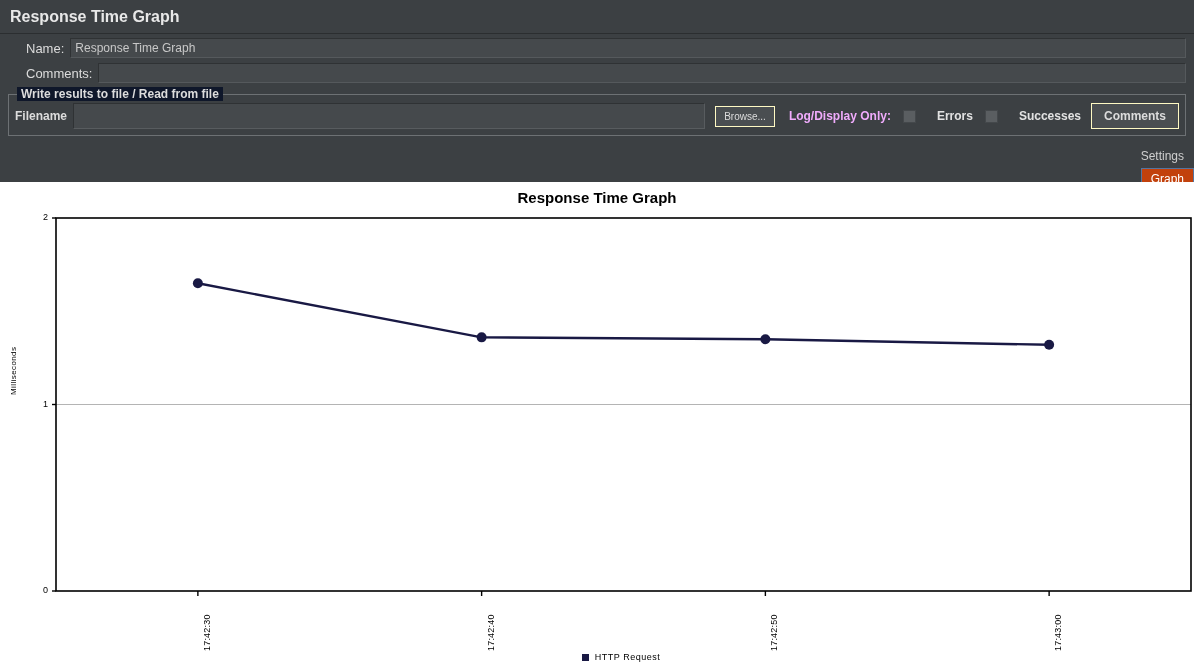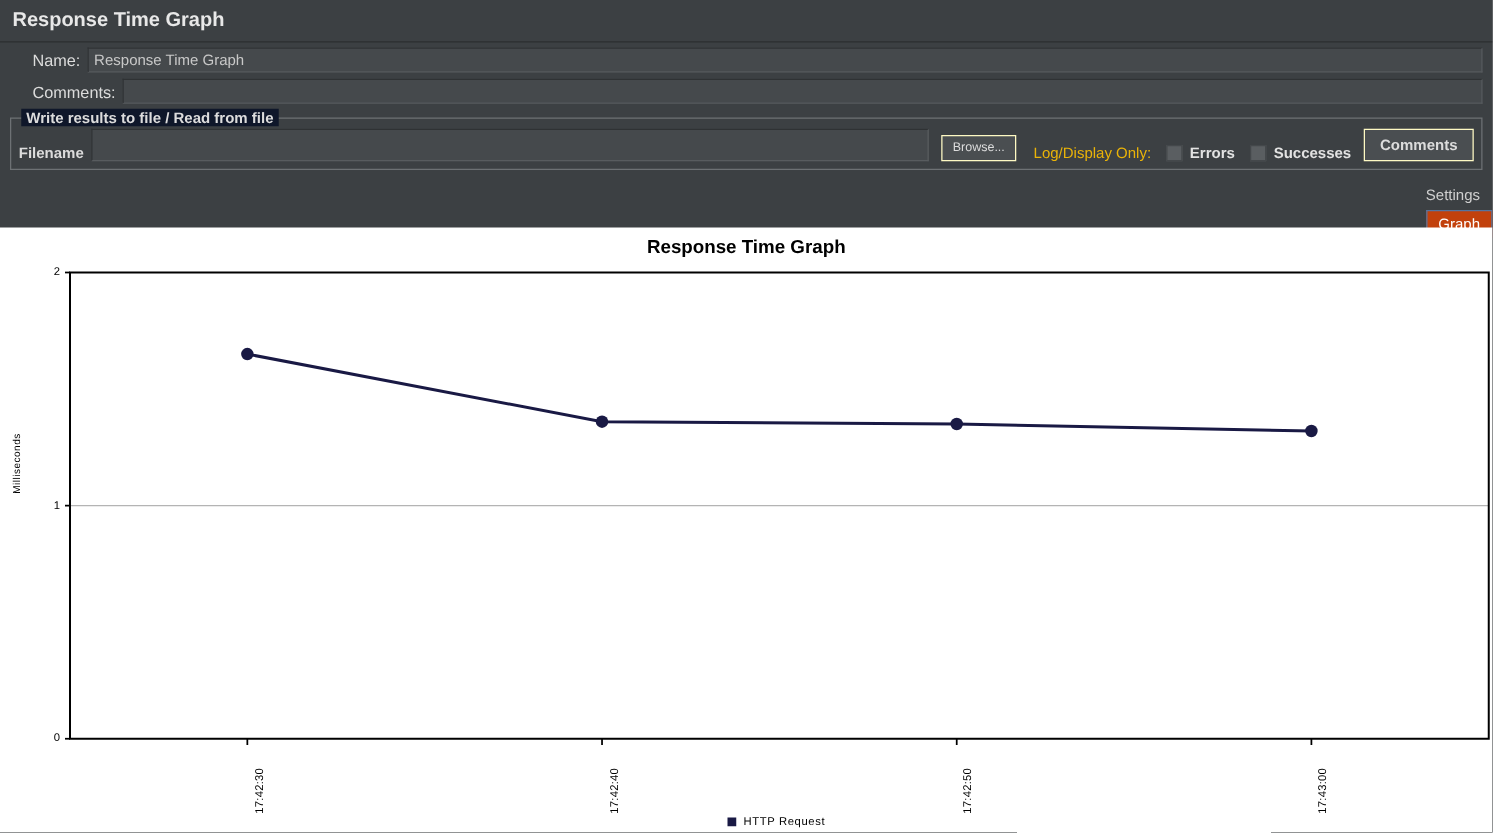--- a/index.html
+++ b/index.html
@@ -74,21 +74,21 @@
     left: 8px;
     background: #0f172a;
     padding: 0 4px;
     color: #dcdcdc;
     font-size: 12px;
     font-weight: bold;
     white-space: nowrap;
   }
   .file-row {
     display: flex;
-    align-items: flex-end;
+    align-items: center;
     gap: 0;
     height: 26px;
   }
   .file-label {
     color: #dcdcdc;
     font-size: 12px;
     font-weight: bold;
     margin-right: 6px;
     white-space: nowrap;
   }
@@ -113,27 +113,27 @@
     color: #dcdcdc;
     font-size: 11px;
     font-family: "Liberation Sans", sans-serif;
     padding: 4px 10px;
     cursor: pointer;
     white-space: nowrap;
   }
   .btn-browse { margin-left: 10px; font-size: 10px; padding: 4px 8px; }
   .btn-configure { margin-left: 10px; font-size: 12px; font-weight: bold; padding: 5px 12px; }
   .loglabel {
-    color: #eab308;
-    font-size: 12px;
-    font-weight: normal;
+    color: #f0abfc;
+    font-size: 12px;
+    font-weight: bold;
     margin-left: 14px;
     white-space: nowrap;
   }
-  .cb-wrap { display: flex; align-items: center; margin-left: 12px; }
+  .cb-wrap { display: flex; align-items: center; margin-left: 12px; gap: 15px; }
   .cb {
     width: 13px; height: 13px;
     background: #5a5e61;
     border: 1px solid #44484b;
     box-sizing: border-box;
     cursor: pointer;
   }
   .cb-label {
     color: #e2e2e2;
     font-size: 12px;

